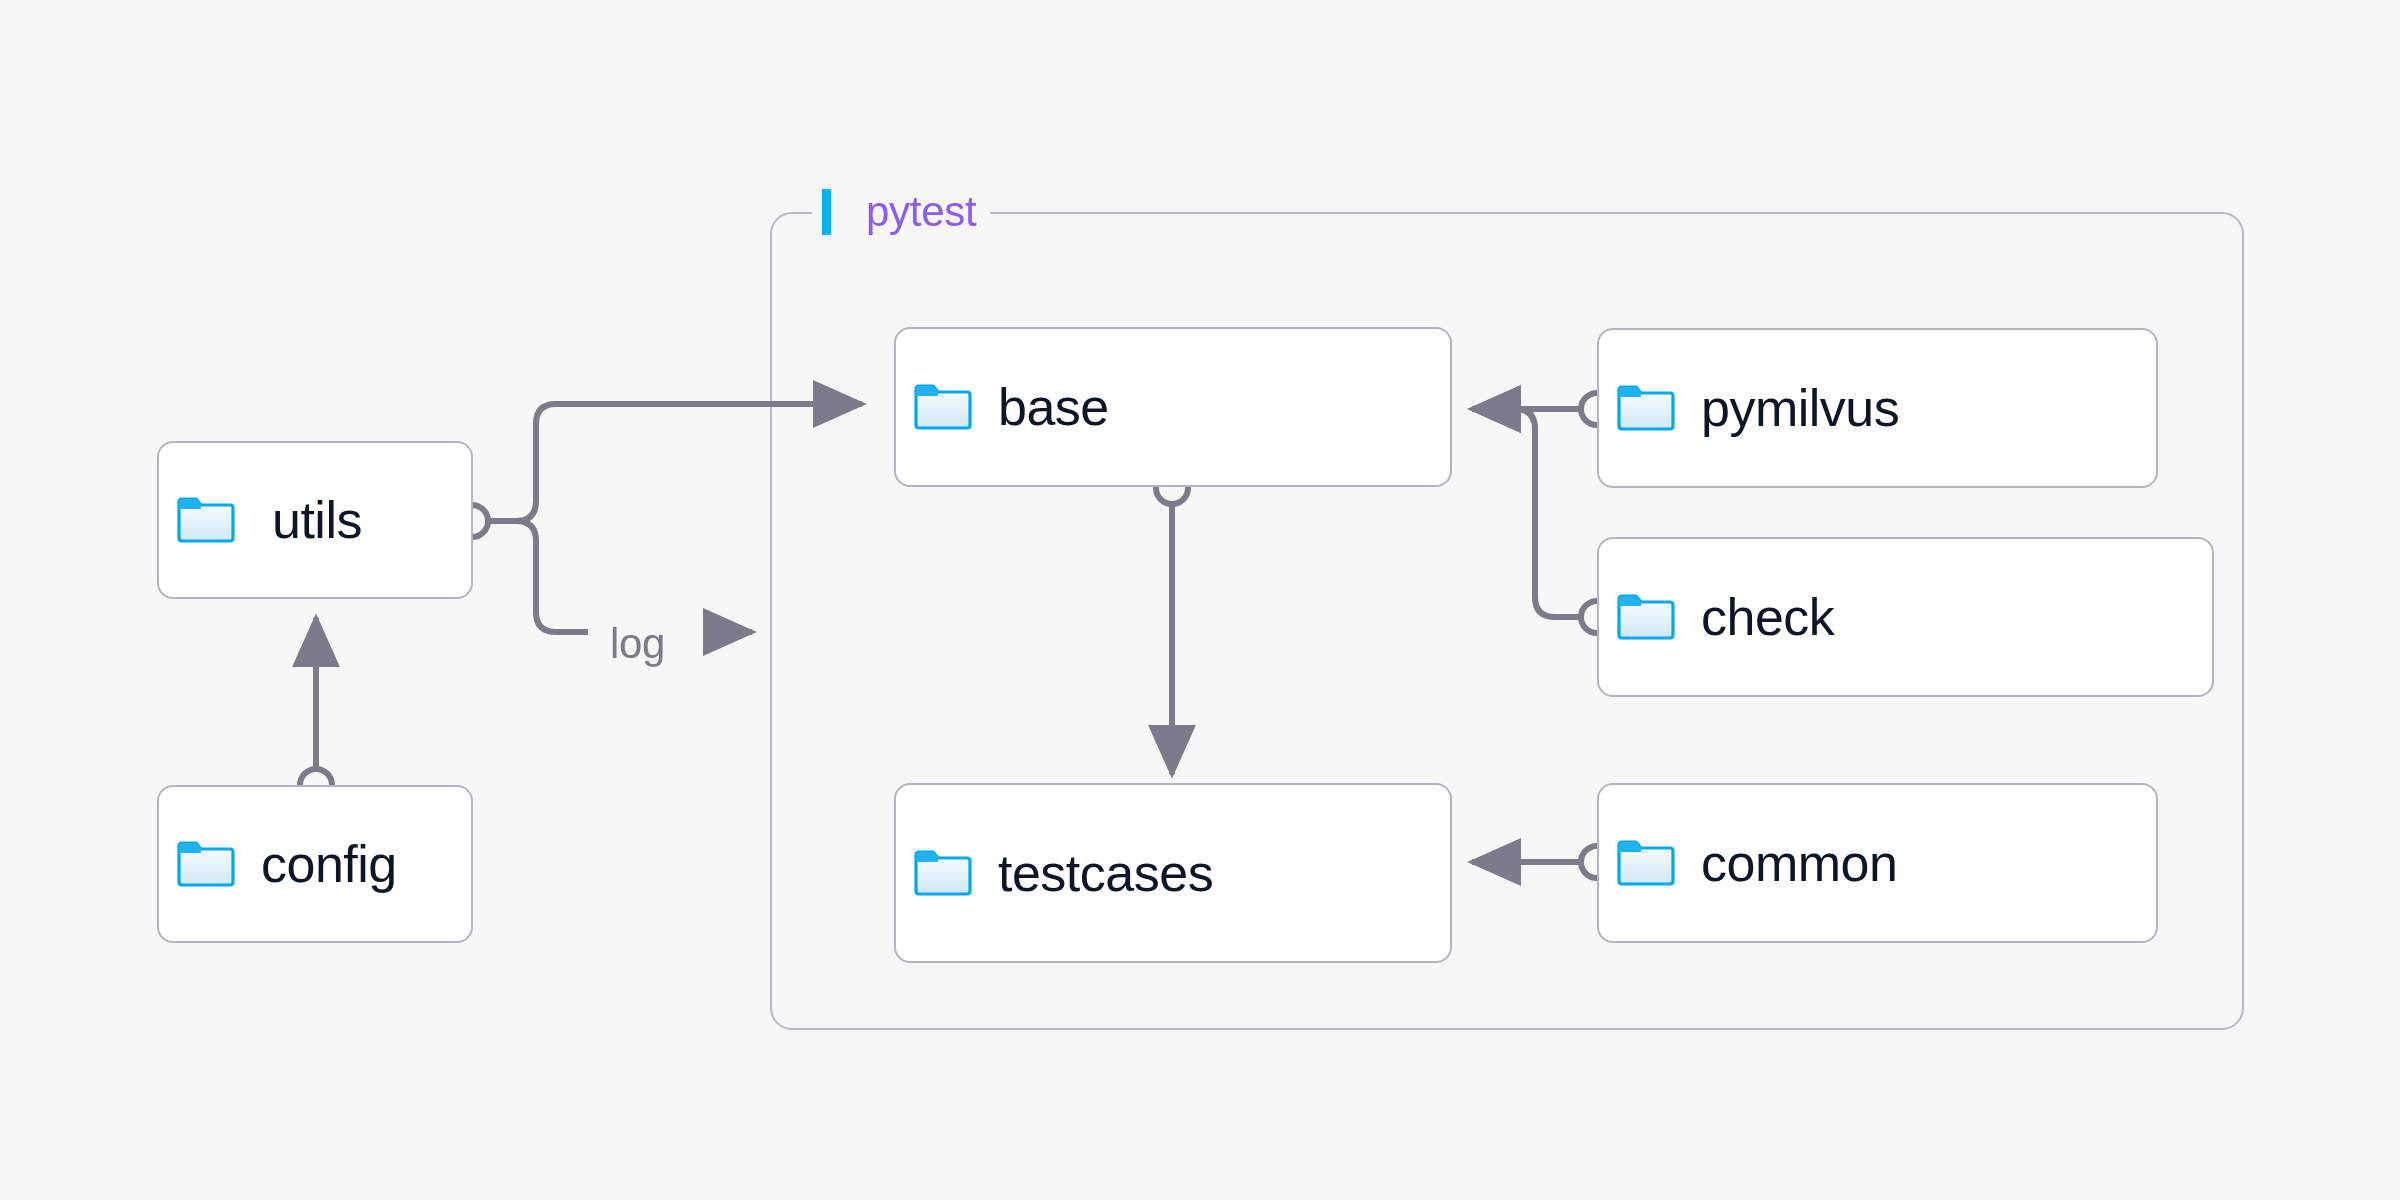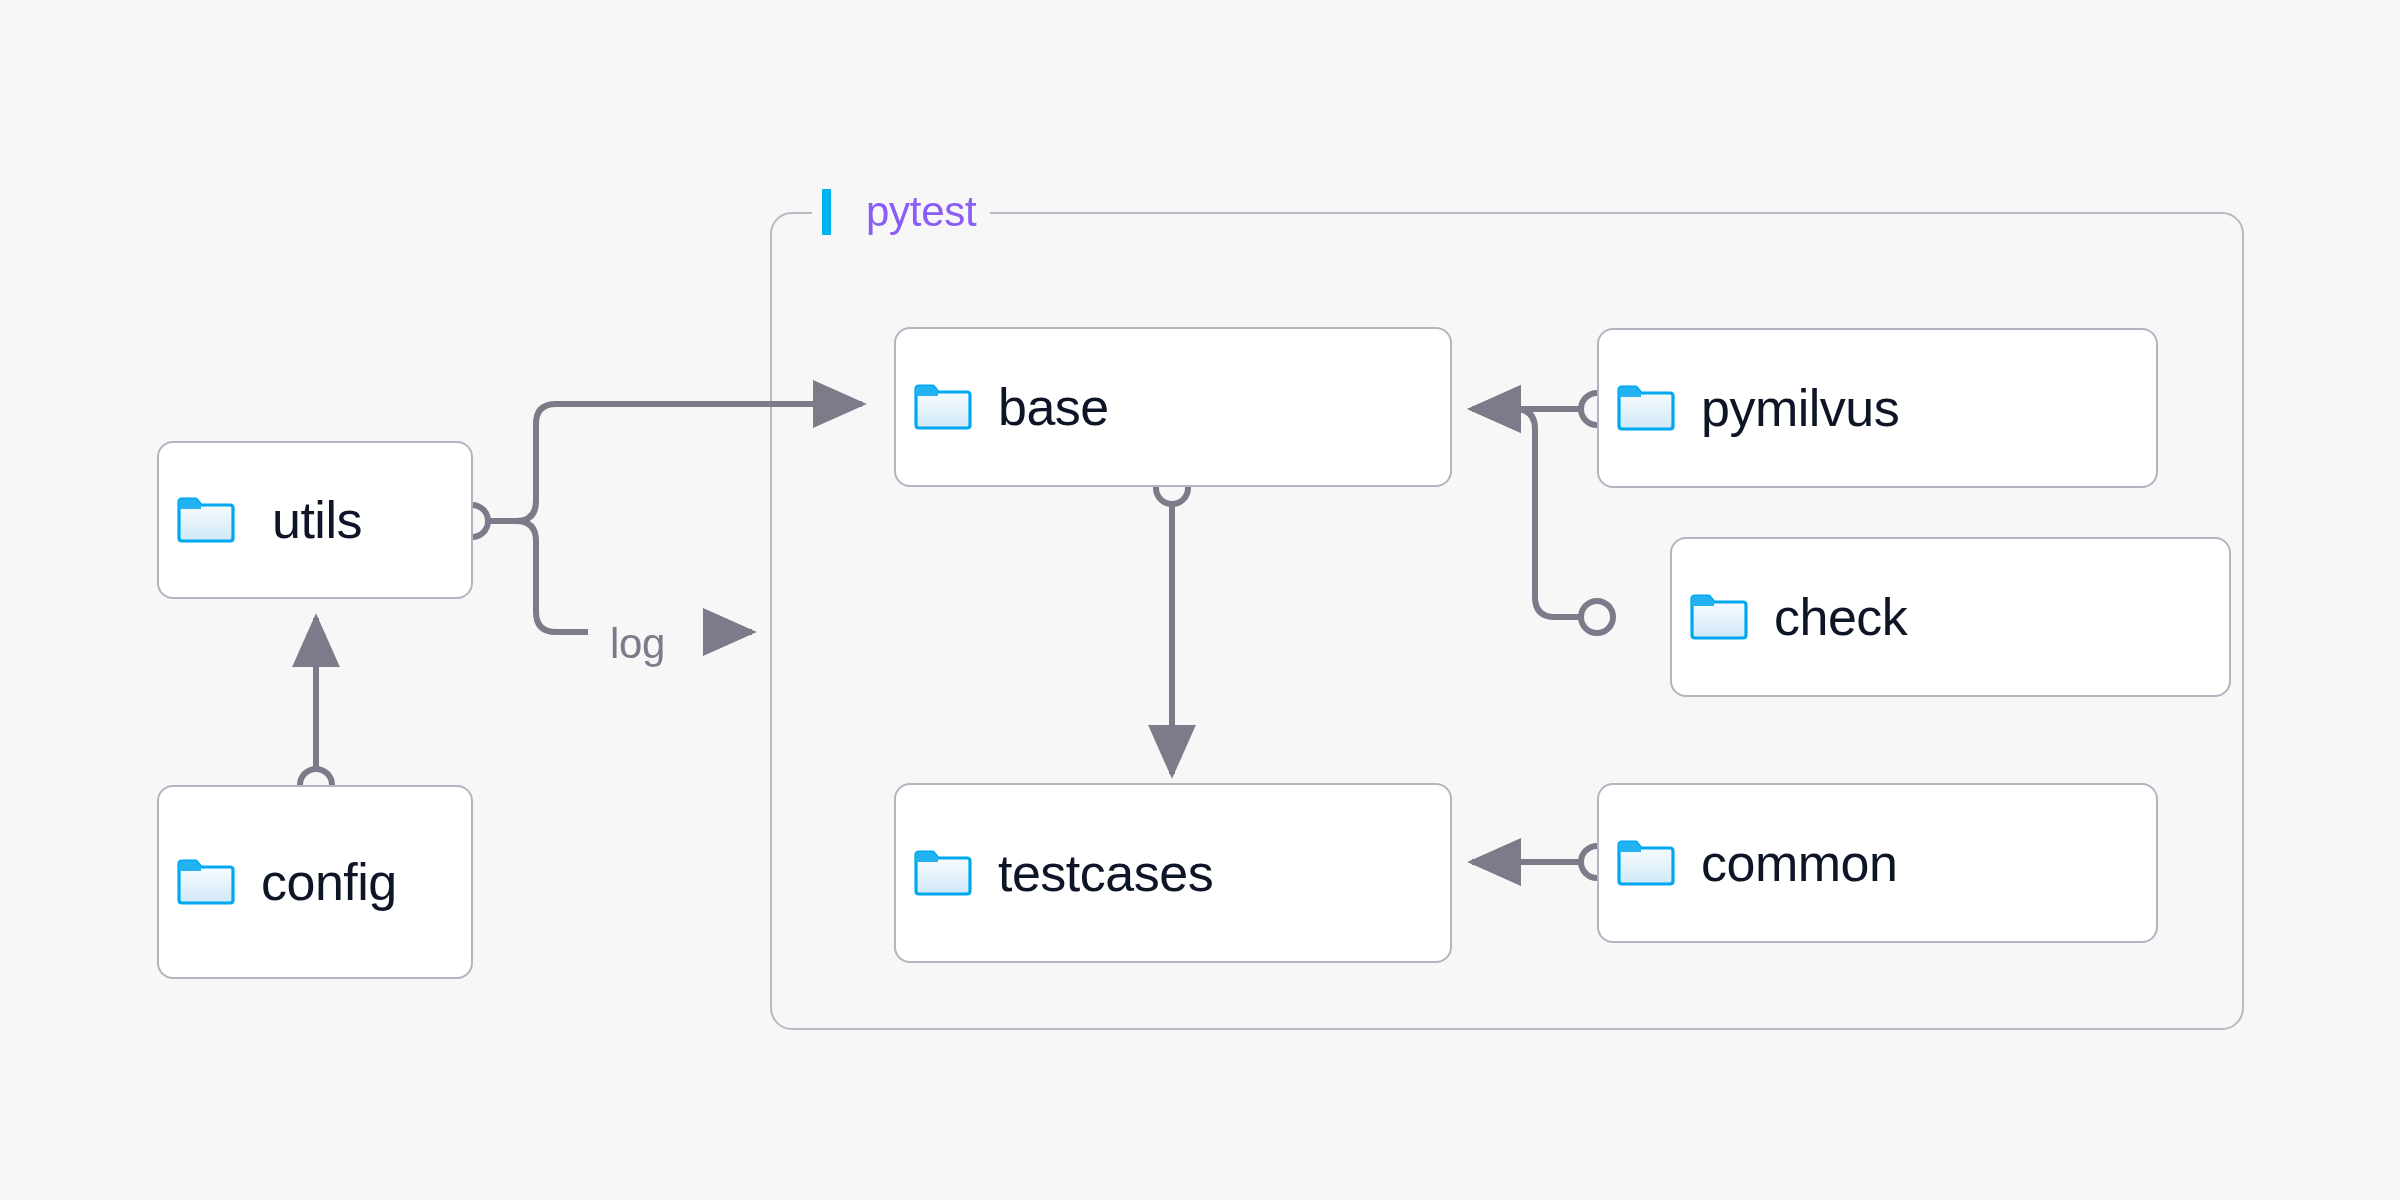--- a/index.html
+++ b/index.html
@@ -152,21 +152,21 @@
           <stop offset="0%" stop-color="#ffffff"></stop>
           <stop offset="100%" stop-color="#cfe8f7"></stop>
         </linearGradient>
       </defs>
       <path d="M2,9 L2,5 Q2,2 5,2 L19,2 L24,8 L53,8 Q56,8 56,11 L56,41 Q56,44 53,44 L5,44 Q2,44 2,41 Z" fill="url(#fg-utils)" stroke="#00a8ef" stroke-width="3.2" stroke-linejoin="round"></path>
       <path d="M2,9 L2,5 Q2,2 5,2 L19,2 L24,8 L24,12 L2,12 Z" fill="#22b2f2"></path>
     </svg>
     <span class="node-label">utils</span>
   </div>
 
-  <div class="node-box" style="left:157px; top:785px; width:316px; height:194px;">
+  <div class="node-box" style="left:157px; top:785px; width:316px; height:158px;">
     <svg class="folder-icon" viewBox="0 0 58 46">
       <defs>
         <linearGradient id="fg-config" x1="0" y1="0" x2="0" y2="1">
           <stop offset="0%" stop-color="#ffffff"></stop>
           <stop offset="100%" stop-color="#cfe8f7"></stop>
         </linearGradient>
       </defs>
       <path d="M2,9 L2,5 Q2,2 5,2 L19,2 L24,8 L53,8 Q56,8 56,11 L56,41 Q56,44 53,44 L5,44 Q2,44 2,41 Z" fill="url(#fg-config)" stroke="#00a8ef" stroke-width="3.2" stroke-linejoin="round"></path>
       <path d="M2,9 L2,5 Q2,2 5,2 L19,2 L24,8 L24,12 L2,12 Z" fill="#22b2f2"></path>
     </svg>
@@ -208,21 +208,21 @@
           <stop offset="0%" stop-color="#ffffff"></stop>
           <stop offset="100%" stop-color="#cfe8f7"></stop>
         </linearGradient>
       </defs>
       <path d="M2,9 L2,5 Q2,2 5,2 L19,2 L24,8 L53,8 Q56,8 56,11 L56,41 Q56,44 53,44 L5,44 Q2,44 2,41 Z" fill="url(#fg-pymilvus)" stroke="#00a8ef" stroke-width="3.2" stroke-linejoin="round"></path>
       <path d="M2,9 L2,5 Q2,2 5,2 L19,2 L24,8 L24,12 L2,12 Z" fill="#22b2f2"></path>
     </svg>
     <span class="node-label">pymilvus</span>
   </div>
 
-  <div class="node-box" style="left:1670px; top:537px; width:561px; height:160px;">
+  <div class="node-box" style="left:1597px; top:537px; width:617px; height:160px;">
     <svg class="folder-icon" viewBox="0 0 58 46">
       <defs>
         <linearGradient id="fg-check" x1="0" y1="0" x2="0" y2="1">
           <stop offset="0%" stop-color="#ffffff"></stop>
           <stop offset="100%" stop-color="#cfe8f7"></stop>
         </linearGradient>
       </defs>
       <path d="M2,9 L2,5 Q2,2 5,2 L19,2 L24,8 L53,8 Q56,8 56,11 L56,41 Q56,44 53,44 L5,44 Q2,44 2,41 Z" fill="url(#fg-check)" stroke="#00a8ef" stroke-width="3.2" stroke-linejoin="round"></path>
       <path d="M2,9 L2,5 Q2,2 5,2 L19,2 L24,8 L24,12 L2,12 Z" fill="#22b2f2"></path>
     </svg>

